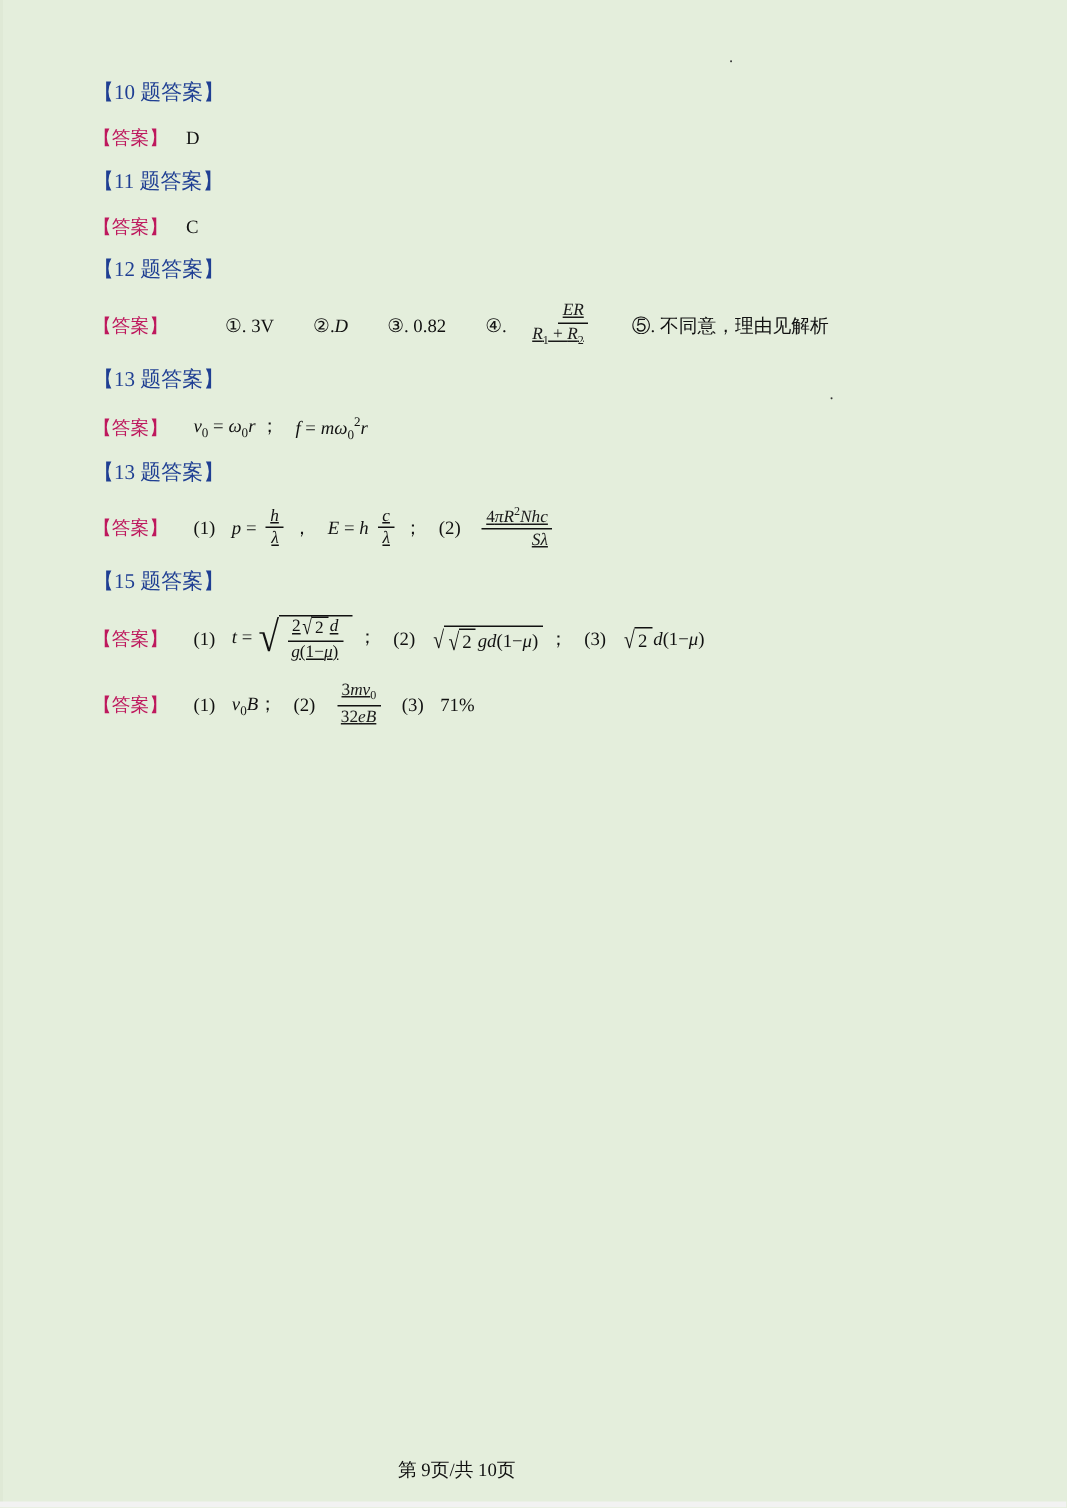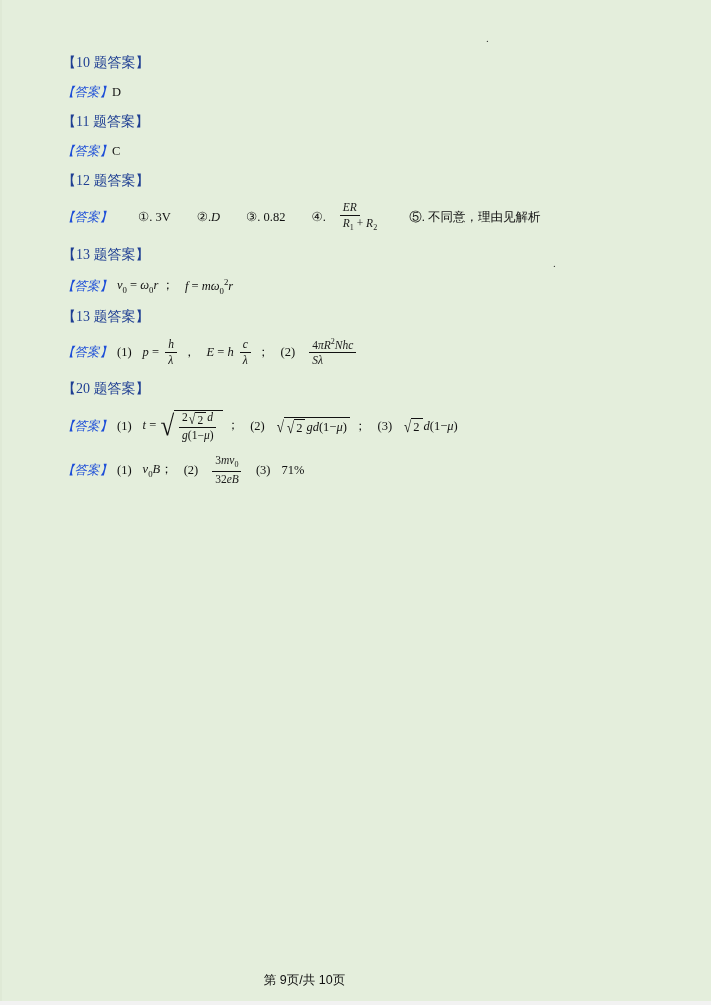--- a/index.html
+++ b/index.html
@@ -37,44 +37,44 @@
   .ans-row {
     font-size: 12.5px;
     margin-bottom: 13px;
     line-height: 1.25;
     display: flex;
     align-items: center;
     flex-wrap: wrap;
     min-height: 16px;
   }
   .lab {
-    color: #1d4ed8;
+    color: #be185d;
     white-space: nowrap;
-    margin-right: 0;
-    font-style: italic;
+    margin-right: 12px;
   }
   .val {
     color: #111;
     font-family: "Liberation Serif", serif;
   }
   .mi { font-style: italic; font-family: "Liberation Serif", serif; }
   .subn { font-size: 0.7em; vertical-align: sub; font-style: normal;}
   .sup { font-size: 0.7em; vertical-align: super; font-style: normal;}
 
   
   .frac {
     display: inline-flex;
     flex-direction: column;
-    align-items: flex-start;
+    align-items: flex-end;
     vertical-align: middle;
     margin: 0 3px;
     font-size: 0.92em;
     line-height: 1.08;
     position: relative;
     top: -1px;
+    text-decoration: underline;
   }
   .frac .num {
     padding: 0 3px 1px 3px;
     border-bottom: 1px solid #111;
     white-space: nowrap;
   }
   .frac .den {
     padding: 1px 3px 0 3px;
     white-space: nowrap;
   }
@@ -122,21 +122,21 @@
     line-height: 1;
   }
   .footer {
     position: absolute;
     left: 0;
     top: 972px;
     width: 609px;
     text-align: center;
     font-size: 12.5px;
     color: #111;
-    font-family: Liberation Sans, sans-serif;
+    font-family: Liberation Serif, serif;
   }
   .edge-left {
     position: absolute;
     left: 0; top: 0; width: 2px; height: 1005px;
     background: #dfe9d6;
   }
   .edge-bottom {
     position: absolute;
     left: 0; top: 1001px; width: 711px; height: 4px;
     background: #f2f2f2;
@@ -228,21 +228,21 @@
       </span>
       <span class="spacer-sm"></span>
       <span class="val">(2)</span>
       <span class="spacer-sm"></span>
       <span class="frac">
         <span class="num">4<span class="mi">πR</span><span class="sup">2</span><span class="mi">Nhc</span></span>
         <span class="den"><span class="mi">Sλ</span></span>
       </span>
     </div>
 
-    <div class="blk">【20 题答案】</div>
+    <div class="blk">【15 题答案】</div>
 
     <div class="ans-row">
       <span class="lab">【答案】</span>
       <span class="spacer-xs"></span>
       <span class="val">(1)</span>
       <span class="spacer-sm"></span>
       <span class="val">
         <span class="mi">t</span> =
         <span class="sqrt tall">
           <span class="radical">√</span>

